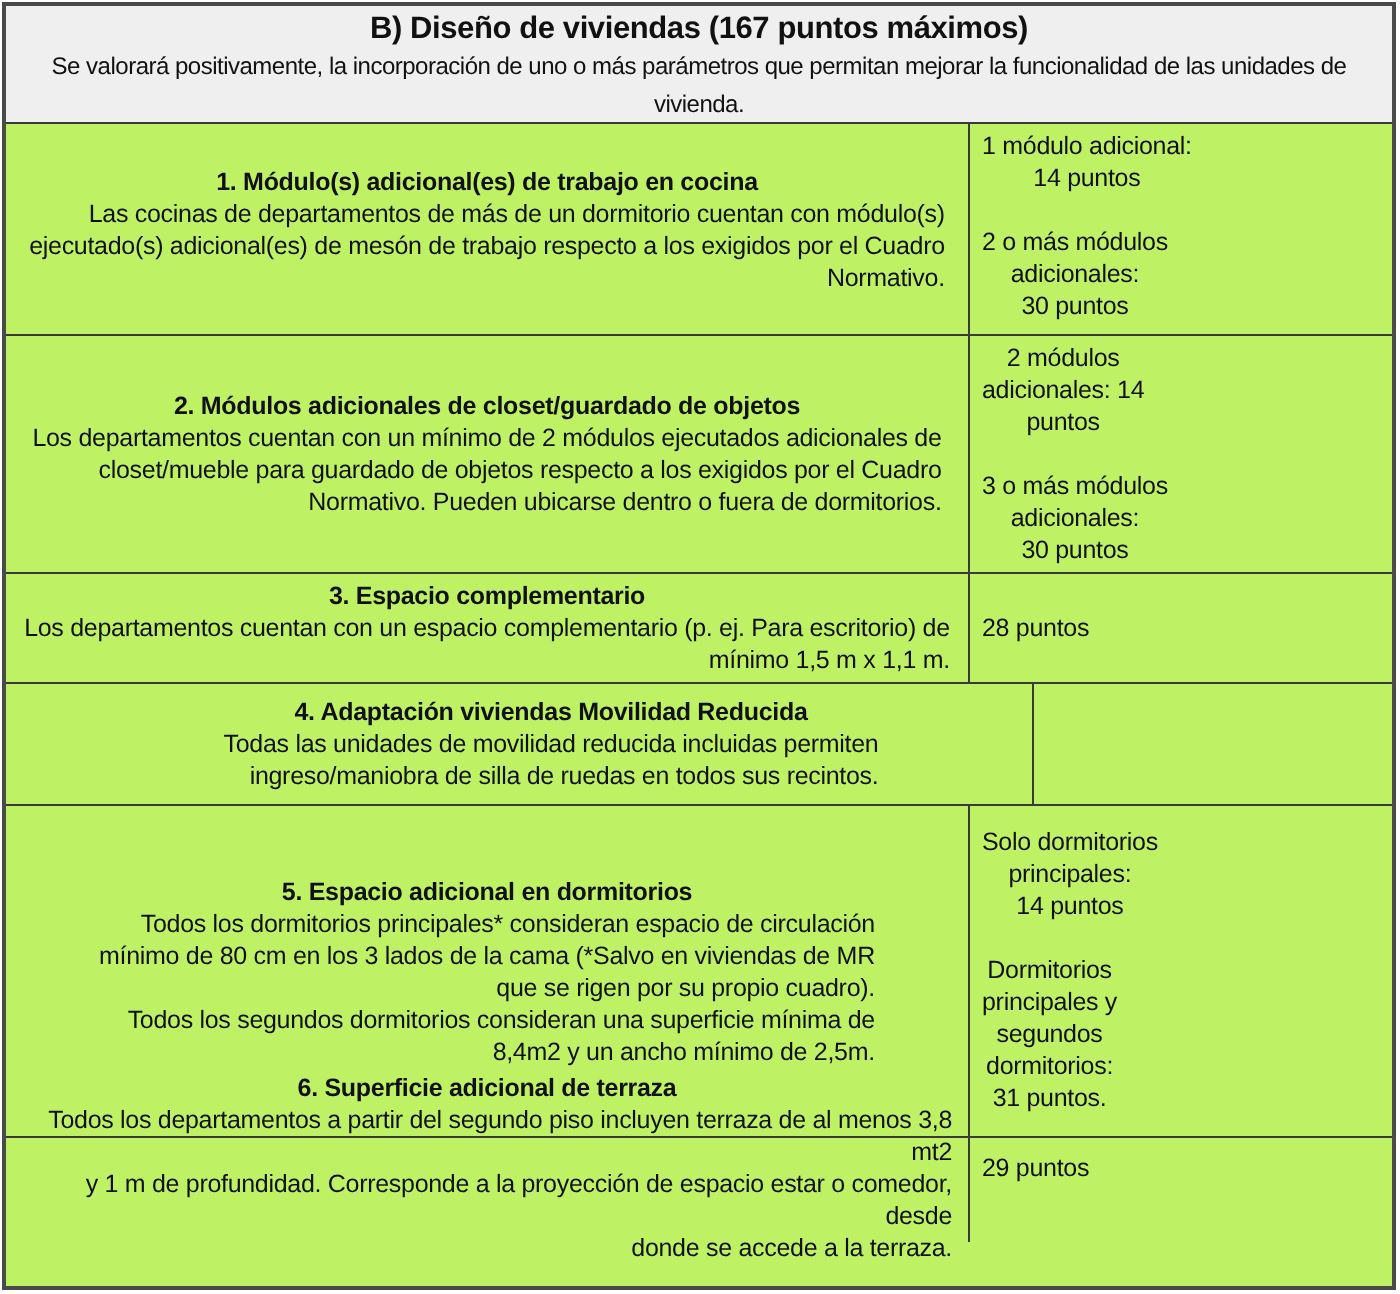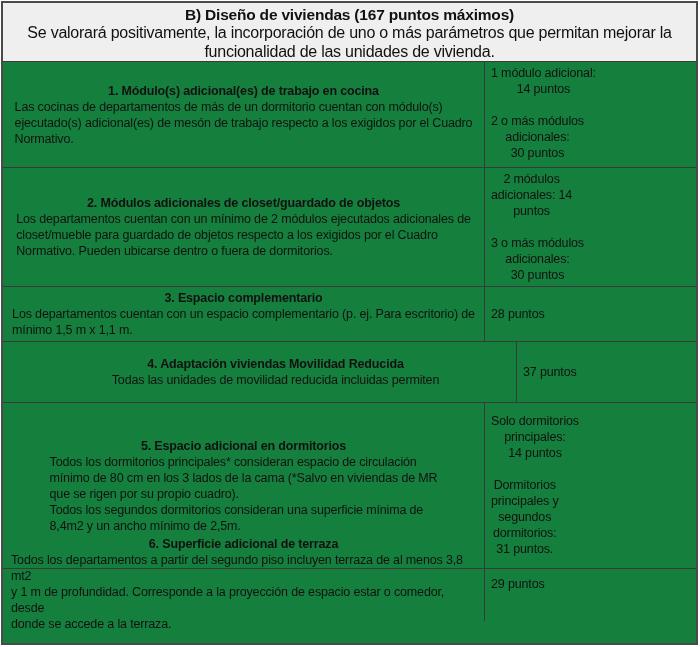--- a/index.html
+++ b/index.html
@@ -23,42 +23,42 @@
       box-sizing: border-box;
     }
     .frame {
       position: absolute;
       left: 1px;
       top: 1px;
       width: 697px;
       height: 644px;
       box-sizing: border-box;
       border: 2px solid #4a4a4a;
-      background: #15803d;
+      background: #bef264;
     }
     .header {
       position: absolute;
       left: 0;
       top: 0;
       width: 693px;
       height: 59px;
       background: #efefef;
       border-bottom: 1.5px solid #3a3a3a;
       text-align: center;
       box-sizing: border-box;
       padding-top: 3px;
     }
     .header-title {
       font-weight: bold;
       font-size: 15.5px;
       line-height: 18px;
       letter-spacing: -0.2px;
     }
     .header-desc {
-      font-size: 16px;
+      font-size: 12px;
       line-height: 18.5px;
       letter-spacing: -0.25px;
       padding: 0 14px;
     }
     .row {
       position: absolute;
       left: 0;
       width: 693px;
       box-sizing: border-box;
       border-bottom: 1.5px solid #3a3a3a;
@@ -67,21 +67,21 @@
     .row.last { border-bottom: none; }
     .cell-desc {
       width: 482px;
       height: 100%;
       box-sizing: border-box;
       border-right: 1.5px solid #3a3a3a;
       display: flex;
       flex-direction: column;
       justify-content: center;
       align-items: center;
-      text-align: left;
+      text-align: right;
       padding: 0 8px;
     }
     .cell-points {
       flex: 1;
       height: 100%;
       box-sizing: border-box;
       display: flex;
       flex-direction: column;
       justify-content: flex-start;
       align-items: flex-start;
@@ -179,25 +179,21 @@
           <span class="nowrap-line">28 puntos</span>
         </div>
       </div>
     </div>
 
     <div class="row" style="top:339px;height:61px;padding-left:32px;">
       <div class="cell-desc">
         <div class="item-title">4. Adaptación viviendas Movilidad Reducida</div>
         <div class="item-body">
           <span class="nowrap-line">Todas las unidades de movilidad reducida incluidas permiten</span>
-        </div>
-      </div>
-      <div class="cell-points centered">
-        <div class="points-block">
-          <span class="nowrap-line">37 puntos</span>
+          <span class="nowrap-line">ingreso/maniobra de silla de ruedas en todos sus recintos.</span>
         </div>
       </div>
     </div>
 
     <div class="row" style="top:400px;height:166px;">
       <div class="cell-desc">
         <div class="item-title">5. Espacio adicional en dormitorios</div>
         <div class="item-body">
           <span class="nowrap-line">Todos los dormitorios principales* consideran espacio de circulación</span>
           <span class="nowrap-line">mínimo de 80 cm en los 3 lados de la cama (*Salvo en viviendas de MR</span>

